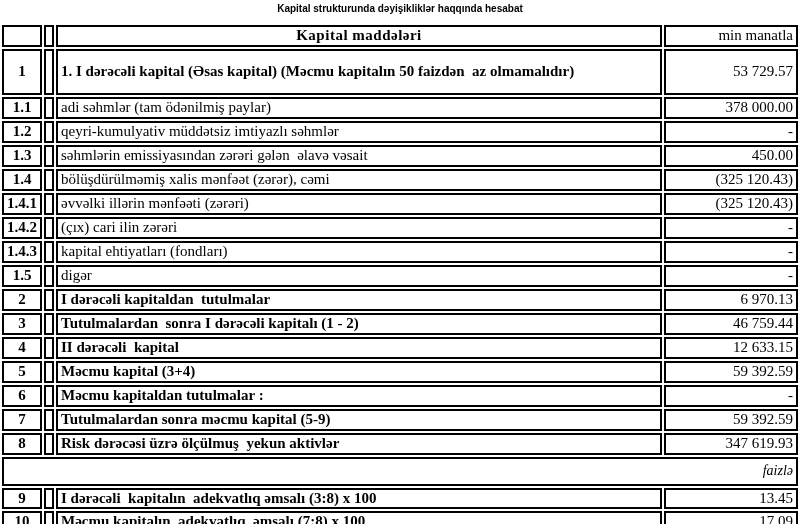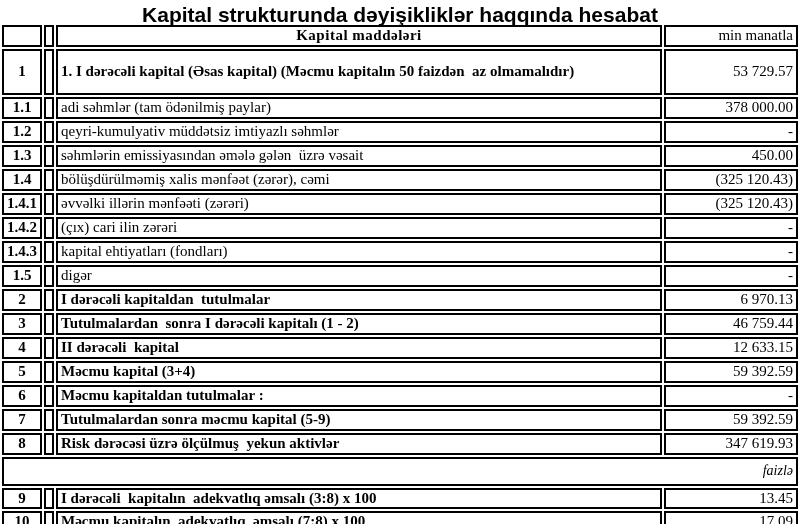--- a/index.html
+++ b/index.html
@@ -15,21 +15,21 @@
     height: 524px;
     background: #ffffff;
     overflow: hidden;
   }
   .title {
     height: 20px;
     padding-top: 3px;
     text-align: center;
     font-family: "Liberation Sans", "DejaVu Sans", sans-serif;
     font-weight: bold;
-    font-size: 21px;
+    font-size: 10px;
     letter-spacing: 0px;
     white-space: pre;
   }
   table.capital {
     border-collapse: separate;
     border-spacing: 2px;
     table-layout: fixed;
     width: 800px;
   }
   table.capital td {
@@ -120,21 +120,21 @@
         </tr>
         <tr>
           <td class="c-no">1.2</td>
           <td class="c-gap"></td>
           <td class="c-label">qeyri-kumulyativ müddətsiz imtiyazlı səhmlər</td>
           <td class="c-value">-</td>
         </tr>
         <tr>
           <td class="c-no">1.3</td>
           <td class="c-gap"></td>
-          <td class="c-label">səhmlərin emissiyasından əmələ gələn  üzrə vəsait</td>
+          <td class="c-label">səhmlərin emissiyasından zərəri gələn  əlavə vəsait</td>
           <td class="c-value">450.00</td>
         </tr>
         <tr>
           <td class="c-no">1.4</td>
           <td class="c-gap"></td>
           <td class="c-label">bölüşdürülməmiş xalis mənfəət (zərər), cəmi</td>
           <td class="c-value">(325 120.43)</td>
         </tr>
         <tr>
           <td class="c-no">1.4.1</td>

